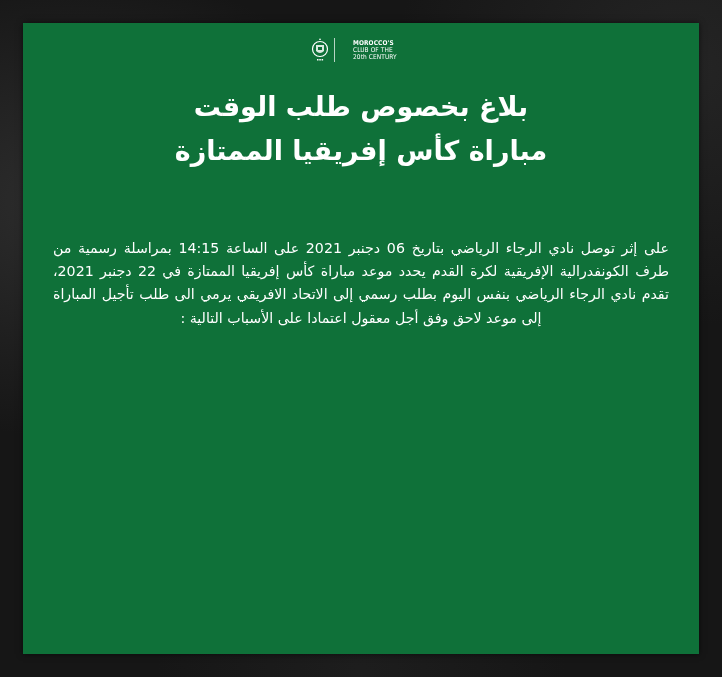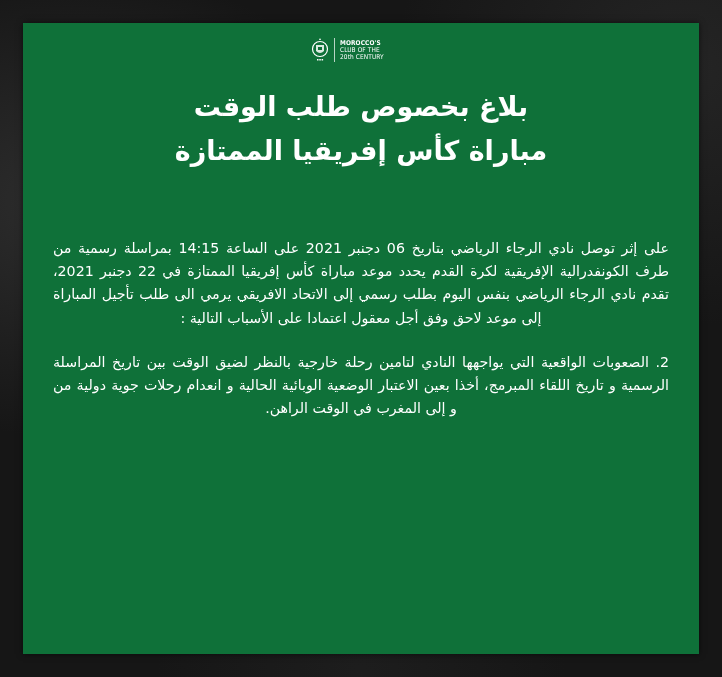--- a/index.html
+++ b/index.html
@@ -20,21 +20,21 @@
   }
   .brand {
     position:absolute; left:288px; top:12px; height:30px;
     display:flex; align-items:center; gap:5px;
   }
   .crest { width:18px; height:28px; display:block; }
   .brand-sep { width:1px; height:24px; background:rgba(255,255,255,0.7); }
   .brand-text {
     display:flex; flex-direction:column; color:#fff;
     font-family:"DejaVu Sans Condensed","DejaVu Sans", sans-serif;
-    font-size:6.5px; line-height:7px; letter-spacing:0.1px;
+    font-size:6.5px; line-height:7px; letter-spacing:0.1px;margin-left:13px;
   }
   .brand-text .b1 { font-weight:bold; }
   .title {
     position:absolute; left:0; right:0; top:62px;
     color:#fff; text-align:center; direction:rtl;
     font-family:"DejaVu Sans", sans-serif; font-weight:bold;
     font-size:27px; line-height:44px;
   }
   .body {
     position:absolute; left:30px; right:30px; top:206px;
@@ -68,16 +68,15 @@
     </div>
   </div>
 
   <div class="title">
     <div>بلاغ بخصوص طلب الوقت</div>
     <div>مباراة كأس إفريقيا الممتازة</div>
   </div>
 
   <div class="body">
     <p class="intro">على إثر توصل نادي الرجاء الرياضي بتاريخ 06 دجنبر 2021 على الساعة 14:15 بمراسلة رسمية من طرف الكونفدرالية الإفريقية لكرة القدم يحدد موعد مباراة كأس إفريقيا الممتازة في 22 دجنبر 2021، تقدم نادي الرجاء الرياضي بنفس اليوم بطلب رسمي إلى الاتحاد الافريقي يرمي الى طلب تأجيل المباراة إلى موعد لاحق وفق أجل معقول اعتمادا على الأسباب التالية :</p>
-    <p>2. الصعوبات الواقعية التي يواجهها النادي لتامين رحلة خارجية بالنظر لضيق الوقت بين تاريخ المراسلة الرسمية و تاريخ اللقاء المبرمج، أخذا بعين الاعتبار الوضعية الوبائية الحالية و انعدام رحلات جوية دولية من و إلى المغرب في الوقت الراهن.</p>
   </div>
 
 </div>
 
 </body></html>

